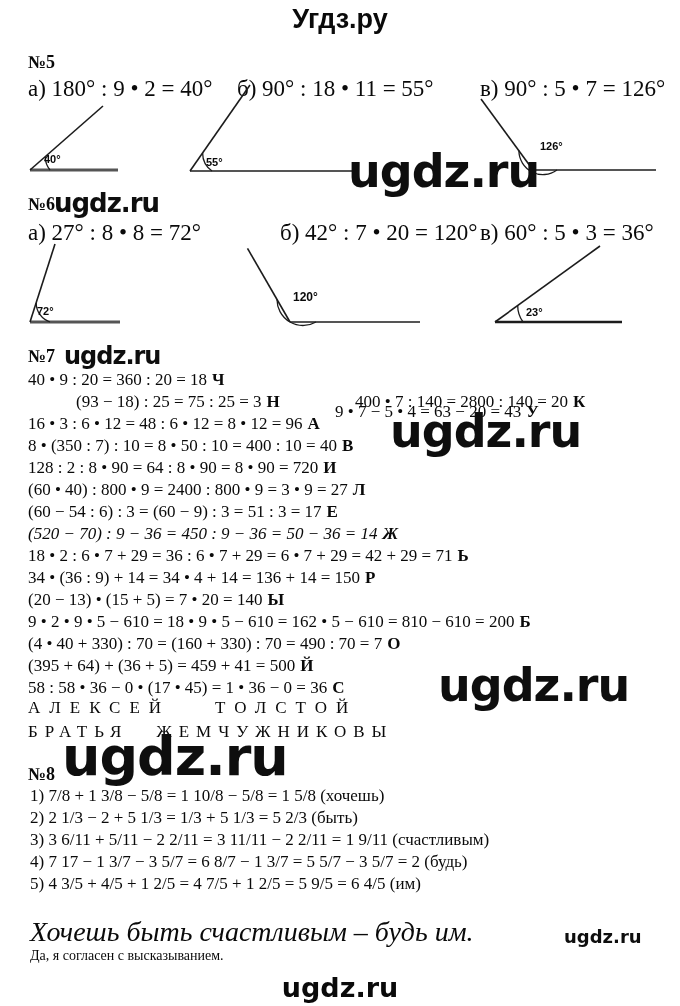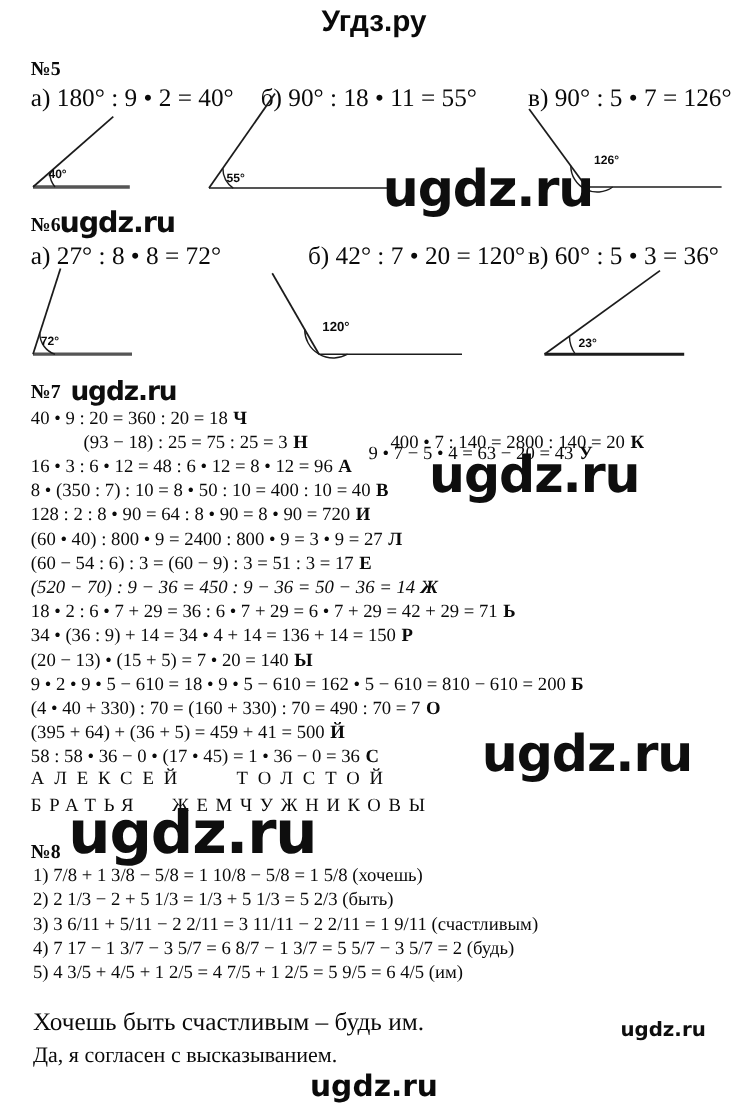--- a/index.html
+++ b/index.html
@@ -12,22 +12,22 @@
   .eq{font-size:23px;}
   .eqline{font-size:17px;}
   .ltr{font-weight:bold;margin-left:5px;}
   .wm{font-family:"DejaVu Sans",sans-serif;font-weight:bold;color:#0e0e0e;
       letter-spacing:-1px;line-height:1;}
   .wm-inline{font-size:26px;}
   .deg{font-family:"Liberation Sans",sans-serif;font-weight:bold;font-size:11px;}
   .ans{font-size:17px;}
   .ans .w1{letter-spacing:9px;}
   .ans .w2{letter-spacing:7px;}
-  .quote{font-size:23px;}
-  .agree{font-size:20px;}
+  .quote{font-style:italic;font-size:28px;}
+  .agree{font-size:14px;}
   .ftr{width:680px;text-align:center;font-family:"DejaVu Sans",sans-serif;
        font-weight:bold;font-size:27px;}
   svg{position:absolute;overflow:visible;}
 </style>
 </head>
 <body>
 
 <div id="page">
 
   <div class="abs hdr" style="top:4px;left:0;">Угдз.ру</div>

